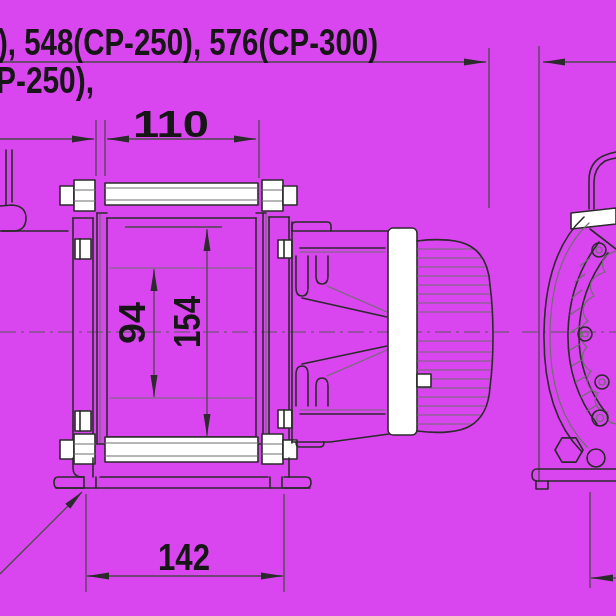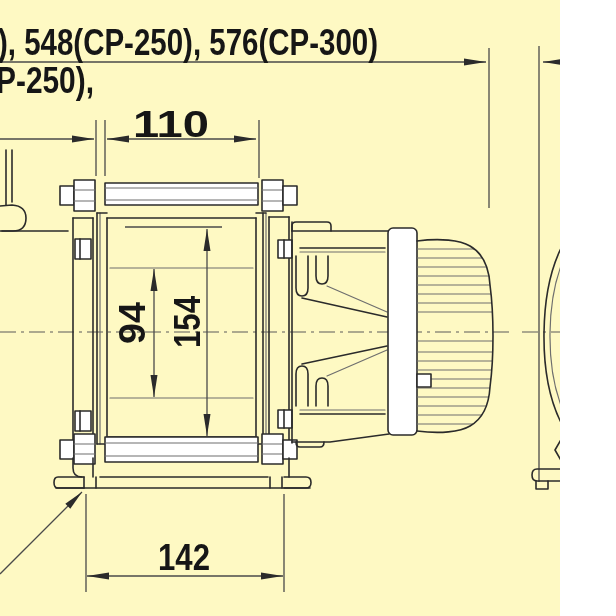--- a/index.html
+++ b/index.html
@@ -1,16 +1,16 @@
 <!DOCTYPE html>
 <html><head>
 <meta charset="utf-8">
 <style>
   html,body{margin:0;padding:0;background:#ffffff;}
-  .stage{position:relative;width:560px;height:616px;background:#fef9c3;overflow:hidden;}
+  .stage{position:relative;width:616px;height:616px;background:#d946ef;overflow:hidden;}
   svg{display:block;}
   
   .s  {stroke:#2b2b2b;stroke-width:1.6;fill:none;stroke-linejoin:round;stroke-linecap:round;}
   .sw {stroke:#2b2b2b;stroke-width:1.6;fill:#ffffff;stroke-linejoin:round;}
   .sl {stroke:#6e6e6e;stroke-width:1.2;fill:none;stroke-linecap:round;}
   
   .d  {stroke:#4a4a4a;stroke-width:1.3;fill:none;}
   .df {fill:#2b2b2b;stroke:none;}
   
   .cl {stroke:#5a5a5a;stroke-width:1.1;fill:none;stroke-dasharray:16 5 3 5;}

